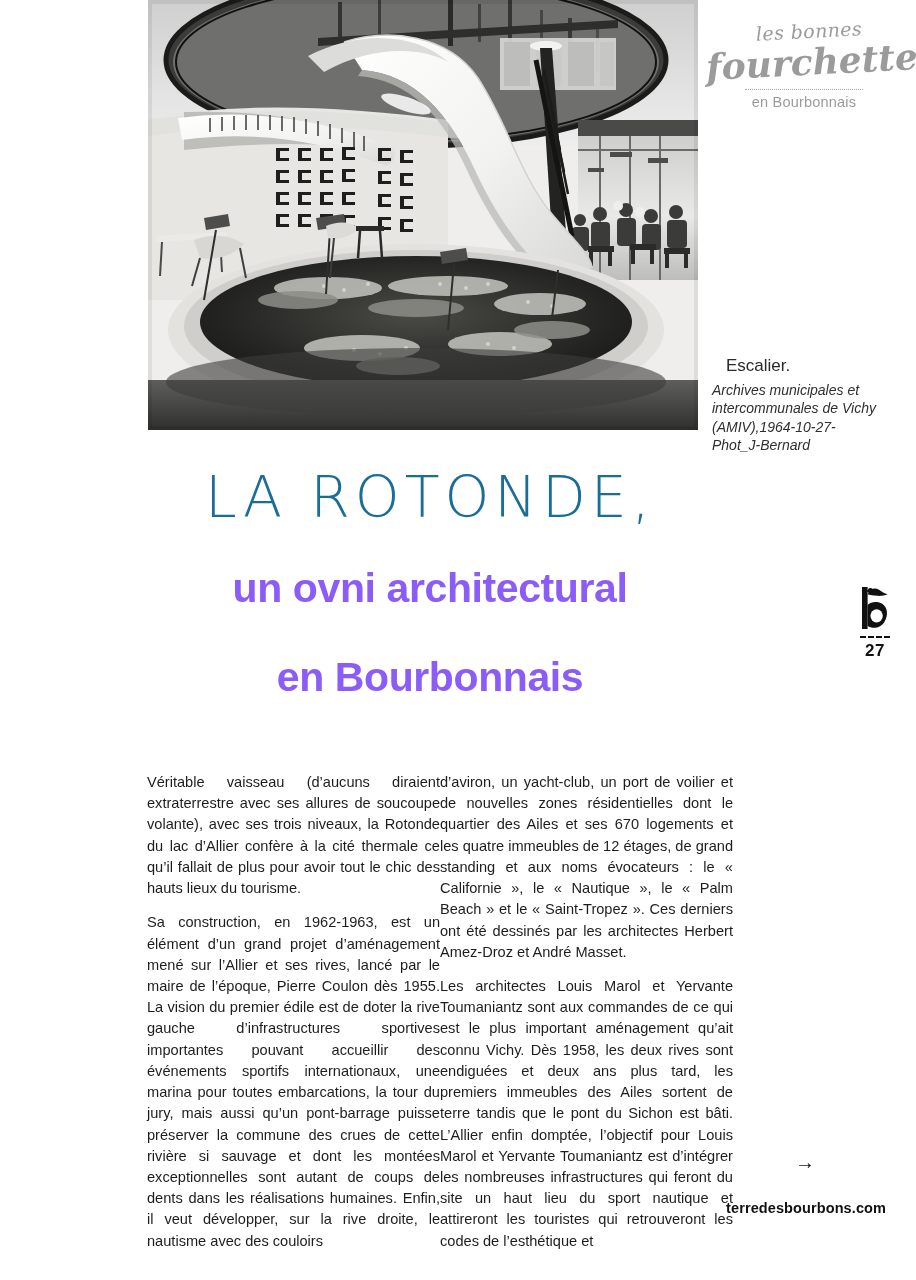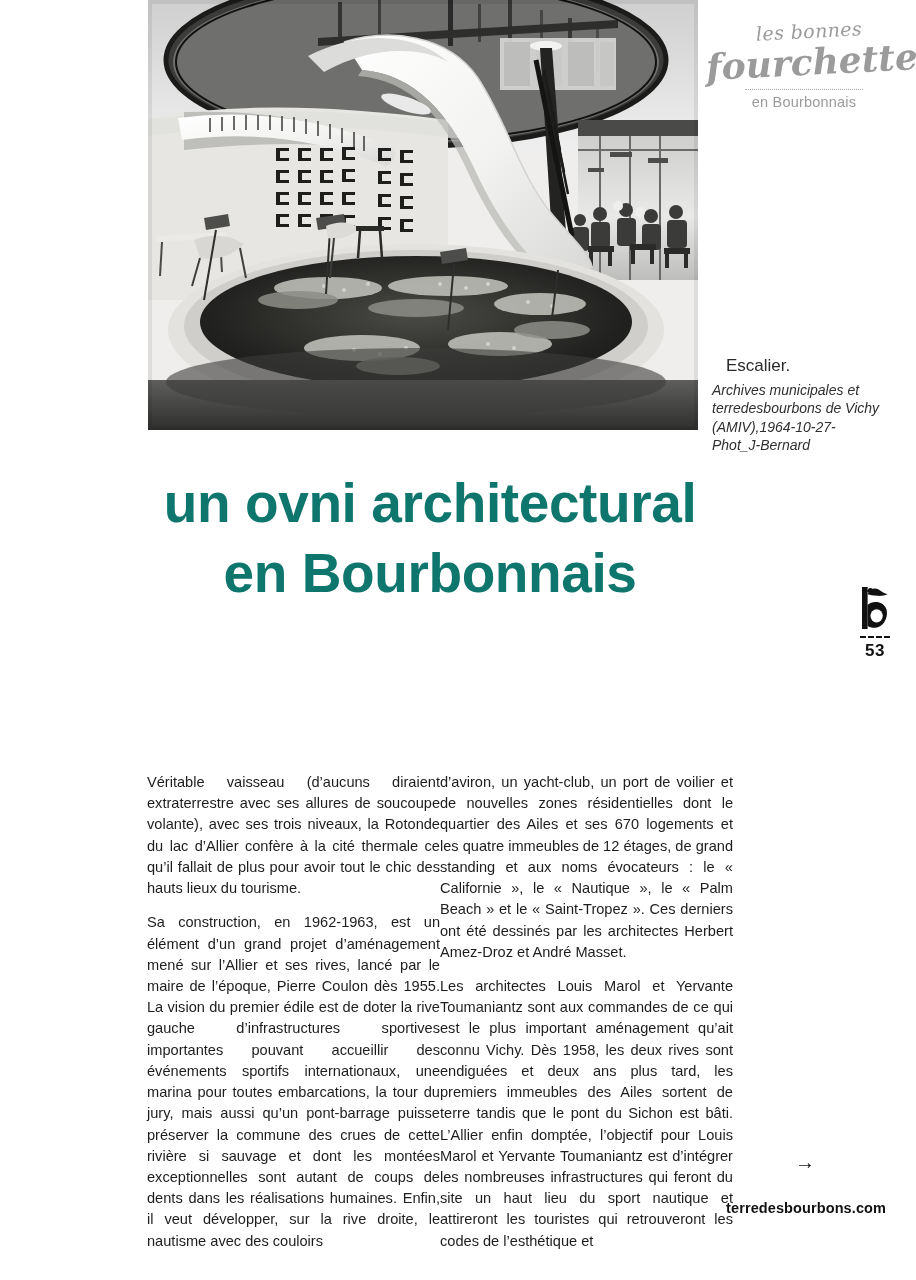--- a/index.html
+++ b/index.html
@@ -105,24 +105,25 @@
     font-family: "DejaVu Sans", sans-serif;
     font-weight: 300;
     font-size: 57px;
     line-height: 1.02;
     letter-spacing: 5px;
     color: #1a6d96;
     white-space: nowrap;
   }
   .title-bold {
     font-weight: bold;
-    font-size: 55px;
+    font-size: 41px;
     line-height: 1.28;
     letter-spacing: -0.4px;
-    color: #0f766e;
+    color: #8b5cf6;
+    margin-top: 36px;
   }
 
   
   .standfirst {
     position: absolute;
     left: 180px;
     top: 672px;
     width: 560px;
     text-align: center;
     font-size: 16.4px;
@@ -512,45 +513,46 @@
 
         <rect x="0" y="0" width="550" height="430" fill="none" stroke="#000000" stroke-opacity="0.07" stroke-width="8"></rect>
       </g>
     </svg>
   </div>
 
   <div class="caption">
     <div class="caption-title">Escalier.</div>
     <div class="caption-credit">
       <div>Archives municipales et</div>
-      <div>terredesbourbons de Vichy</div>
+      <div>intercommunales de Vichy</div>
       <div>(AMIV),1964-10-27-</div>
       <div>Phot_J-Bernard</div>
     </div>
   </div>
 
   <div class="title-block">
+    <div class="title-thin">LA ROTONDE,</div>
     <div class="title-bold">un ovni architectural</div>
     <div class="title-bold">en Bourbonnais</div>
   </div>
 
 
   <div class="folio">
     <svg width="34" height="46" viewBox="0 0 34 46" role="img">
 
       <rect x="4" y="2" width="5.6" height="42" fill="#111111"></rect>
       <path d="M9.6 20 C 14 15.5, 24 16, 27.6 22.5 C 31.4 29.5, 27 41, 18.6 42.6 C 13.6 43.6, 9.6 41, 9.6 41 Z" fill="#111111"></path>
       <ellipse cx="18.6" cy="30.8" rx="6.2" ry="6.6" fill="#ffffff"></ellipse>
 
       <path d="M9.6 9.2 C 11.8 3.4, 17.2 2.2, 20.6 4.6 C 23.6 6.8, 26.6 8.6, 29.6 9.2 C 26.4 10.6, 22.6 11.2, 19 10.8 C 15.4 10.4, 11.8 10.2, 9.6 9.2 Z" fill="#111111"></path>
       <circle cx="12.4" cy="5.6" r="2.6" fill="#111111"></circle>
       <path d="M10.2 5.2 L7.2 6.2 L10.2 7 Z" fill="#111111"></path>
     </svg>
     <div class="folio-rule"></div>
-    <div class="folio-num">53</div>
+    <div class="folio-num">27</div>
   </div>
 
   <div class="columns">
     <div class="col">
       <p>Véritable vaisseau (d’aucuns diraient extraterrestre avec ses allures de soucoupe volante), avec ses trois niveaux, la Rotonde du lac d’Allier confère à la cité thermale ce qu’il fallait de plus pour avoir tout le chic des hauts lieux du tourisme.</p>
       <p>Sa construction, en 1962-1963, est un élément d’un grand projet d’aménagement mené sur l’Allier et ses rives, lancé par le maire de l’époque, Pierre Coulon dès 1955. La vision du premier édile est de doter la rive gauche d’infrastructures sportives importantes pouvant accueillir des événements sportifs internationaux, une marina pour toutes embarcations, la tour du jury, mais aussi qu’un pont-barrage puisse préserver la commune des crues de cette rivière si sauvage et dont les montées exceptionnelles sont autant de coups de dents dans les réalisations humaines. Enfin, il veut développer, sur la rive droite, le nautisme avec des couloirs</p>
     </div>
     <div class="col">
       <p>d’aviron, un yacht-club, un port de voilier et de nouvelles zones résidentielles dont le quartier des Ailes et ses 670 logements et les quatre immeubles de 12 étages, de grand standing et aux noms évocateurs : le « Californie », le « Nautique », le « Palm Beach » et le « Saint-Tropez ». Ces derniers ont été dessinés par les architectes Herbert Amez-Droz et André Masset.</p>
       <p>Les architectes Louis Marol et Yervante Toumaniantz sont aux commandes de ce qui est le plus important aménagement qu’ait connu Vichy. Dès 1958, les deux rives sont endiguées et deux ans plus tard, les premiers immeubles des Ailes sortent de terre tandis que le pont du Sichon est bâti. L’Allier enfin domptée, l’objectif pour Louis Marol et Yervante Toumaniantz est d’intégrer les nombreuses infrastructures qui feront du site un haut lieu du sport nautique et attireront les touristes qui retrouveront les codes de l’esthétique et</p>

